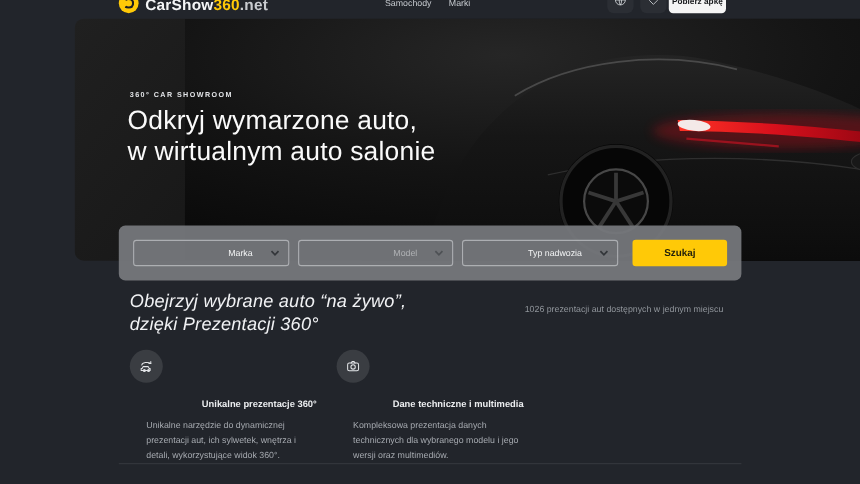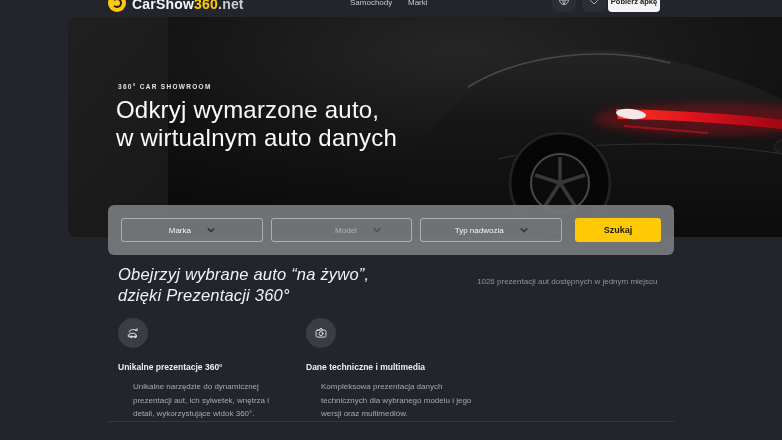--- a/index.html
+++ b/index.html
@@ -29,37 +29,37 @@
   .hero { position:absolute; left:68px; top:17px; width:746px; height:220px; border-radius:8px; overflow:hidden;
           background:linear-gradient(130deg,#202020 0%,#141414 45%,#0b0b0b 100%); }
   .hero svg.car { position:absolute; right:0; bottom:0; width:646px; height:220px; display:block; }
   .hero-eyebrow { position:absolute; left:50px; top:66px; font-size:6.5px; font-weight:bold; letter-spacing:1.3px; color:#e2e4e7; }
   .hero-title { position:absolute; left:48px; top:79px; font-size:24px; line-height:28px; font-weight:500; color:#fafafa; letter-spacing:.2px; }
 
   
   .search-panel { position:absolute; left:108px; top:205px; width:566px; height:50px; border-radius:6px;
                   background:rgba(118,120,124,0.94); display:flex; align-items:center; padding:0 13px; gap:8px; z-index:5; }
   .sel { flex:1 1 0; height:24px; border:1px solid rgba(222,224,227,0.55); border-radius:3px;
-         display:flex; align-items:center; justify-content:center; padding:0 8px; cursor:pointer;gap:16px; }
+         display:flex; align-items:center; justify-content:flex-end; padding:0 8px; cursor:pointer;gap:16px; }
   .sel .lbl { font-size:8px; color:#f3f4f5; }
   .sel.disabled .lbl { color:rgba(238,239,241,0.5);padding-left:33px; }
   .sel svg { width:8px; height:8px; stroke:#33363a; fill:none; stroke-width:2; }
   .sel.disabled svg { stroke:rgba(51,54,58,0.55); }
   .search-btn { flex:0 0 86px; height:24px; margin-left:5px; background:#ffc907; border:none; border-radius:3px;
                 font-size:9px; font-weight:bold; color:#25220a; cursor:pointer; font-family:inherit; }
 
   
   .section-title { position:absolute; left:118px; top:264px; font-size:16.5px; line-height:21px; font-weight:500; color:#f1f2f4; letter-spacing:.2px;font-style:italic; }
   .presentation-count { position:absolute; left:477px; top:277px; font-size:8px; color:#90959b; }
 
   
   .features { position:absolute; left:118px; top:318px; width:546px; display:grid; grid-template-columns:repeat(3,1fr); column-gap:18px; }
   .feature-icon { width:30px; height:30px; border-radius:50%; background:#3a3d42; display:flex; align-items:center; justify-content:center; }
   .feature-icon svg { width:14px; height:14px; stroke:#e4e6e9; fill:none; stroke-width:1.6; stroke-linecap:round; stroke-linejoin:round; }
-  .feature-title { margin-top:14px; font-size:8.5px; font-weight:bold; color:#eceef0; }
+  .feature-title { margin-top:14px; font-size:8.5px; font-weight:bold; color:#eceef0;text-align:right; }
   .feature-desc { margin-top:8px; font-size:8px; line-height:13.5px; color:#a6aab0; max-width:172px;margin-left:15px; }
 
   .divider { position:absolute; left:108px; top:421px; width:566px; height:1px; background:#35383d; }
 </style>
 </head>
 <body>
 
 <div class="page">
 
   <div class="hdr">
@@ -124,21 +124,21 @@
       </g>
       <ellipse cx="545" cy="102" rx="120" ry="16" fill="#e00b1e" opacity="0.30" filter="url(#soft)"></ellipse>
       <path d="M448 92 C 520 93, 600 100, 642 106 L 640 115 C 592 109, 512 102, 450 102 Z" fill="url(#tail)"></path>
       <ellipse cx="463" cy="97" rx="15" ry="5" fill="#f3f3f3" opacity="0.95" transform="rotate(6 463 97)"></ellipse>
       <path d="M456 109 L 540 116" stroke="#b01220" stroke-width="2" opacity="0.8"></path>
       <ellipse cx="626" cy="130" rx="20" ry="9" fill="#181818" stroke="#2e2e2e" stroke-width="1"></ellipse>
     </svg>
     <div class="hero-eyebrow">360° CAR SHOWROOM</div>
     <h1 class="hero-title">
       <span>Odkryj wymarzone auto,</span><br>
-      <span>w wirtualnym auto danych</span>
+      <span>w wirtualnym auto salonie</span>
     </h1>
   </section>
 
   <div class="search-panel">
     <div class="sel">
       <span class="lbl">Marka</span>
       <svg viewBox="0 0 10 6">
           <path d="M1 1l4 4 4-4"></path>
         </svg>
     </div>

